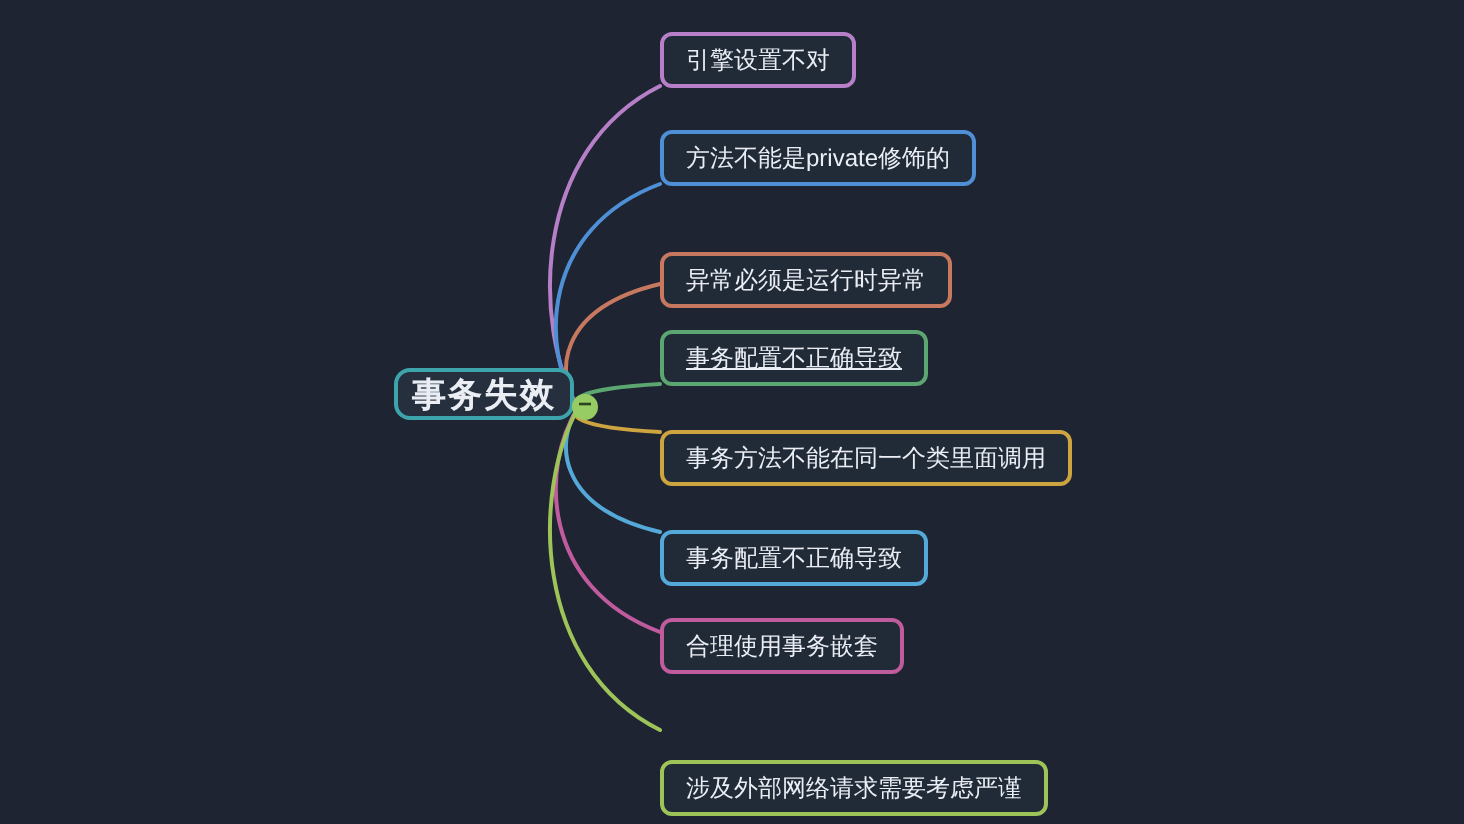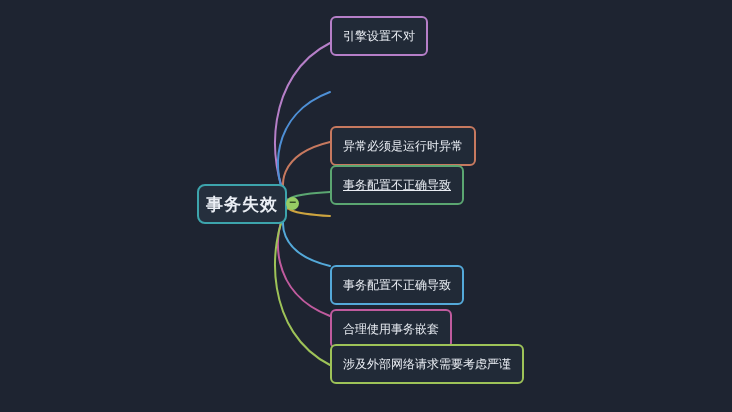--- a/index.html
+++ b/index.html
@@ -30,31 +30,31 @@
     display: flex;
     align-items: center;
     justify-content: center;
     white-space: nowrap;
     z-index: 2;
   }
   .root-node {
     left: 197px;
     top: 184px;
     width: 90px;
-    height: 40px;
+    height: 26px;
     border-radius: 8px;
     border-color: #3da4ac;
     background: #252f3d;
     font-size: 17px;
     font-weight: 700;
     letter-spacing: 1px;
   }
   .branch-node {
     left: 330px;
-    height: 40px;
+    height: 28px;
     padding: 0 11px;
     border-radius: 6px;
     font-size: 12px;
     background: #212a37;
   }
   .collapse-btn {
     position: absolute;
     left: 286px;
     top: 197px;
     width: 13px;
@@ -87,19 +87,21 @@
       <path d="M 289 204 C 266 245.9, 266 332.8, 330 365" fill="none" stroke="#9ec358" stroke-width="2" stroke-linecap="round"></path>
     </svg>
 
   <div class="node root-node">
     <span>事务失效</span>
   </div>
 
   <div class="collapse-btn">−</div>
 
   <div class="node branch-node" style="top: 16px; border-color: rgb(182, 127, 200);">引擎设置不对</div>
+  <div class="node branch-node" style="top: 65px; border-color: rgb(78, 143, 213);">方法不能是private修饰的</div>
   <div class="node branch-node" style="top: 126px; border-color: rgb(199, 121, 95);">异常必须是运行时异常</div>
   <div class="node branch-node" style="top: 165px; border-color: rgb(91, 166, 113); text-decoration: underline;">事务配置不正确导致</div>
+  <div class="node branch-node" style="top: 215px; border-color: rgb(205, 164, 63);">事务方法不能在同一个类里面调用</div>
   <div class="node branch-node" style="top: 265px; border-color: rgb(84, 169, 217);">事务配置不正确导致</div>
   <div class="node branch-node" style="top: 309px; border-color: rgb(192, 91, 158);">合理使用事务嵌套</div>
-  <div class="node branch-node" style="top: 344px; border-color: rgb(158, 195, 88); font-family: Liberation Serif, serif;">涉及外部网络请求需要考虑严谨</div>
+  <div class="node branch-node" style="top: 380px; border-color: rgb(158, 195, 88); font-family: Liberation Serif, serif;">涉及外部网络请求需要考虑严谨</div>
 
 </div>
 
 </body></html>

